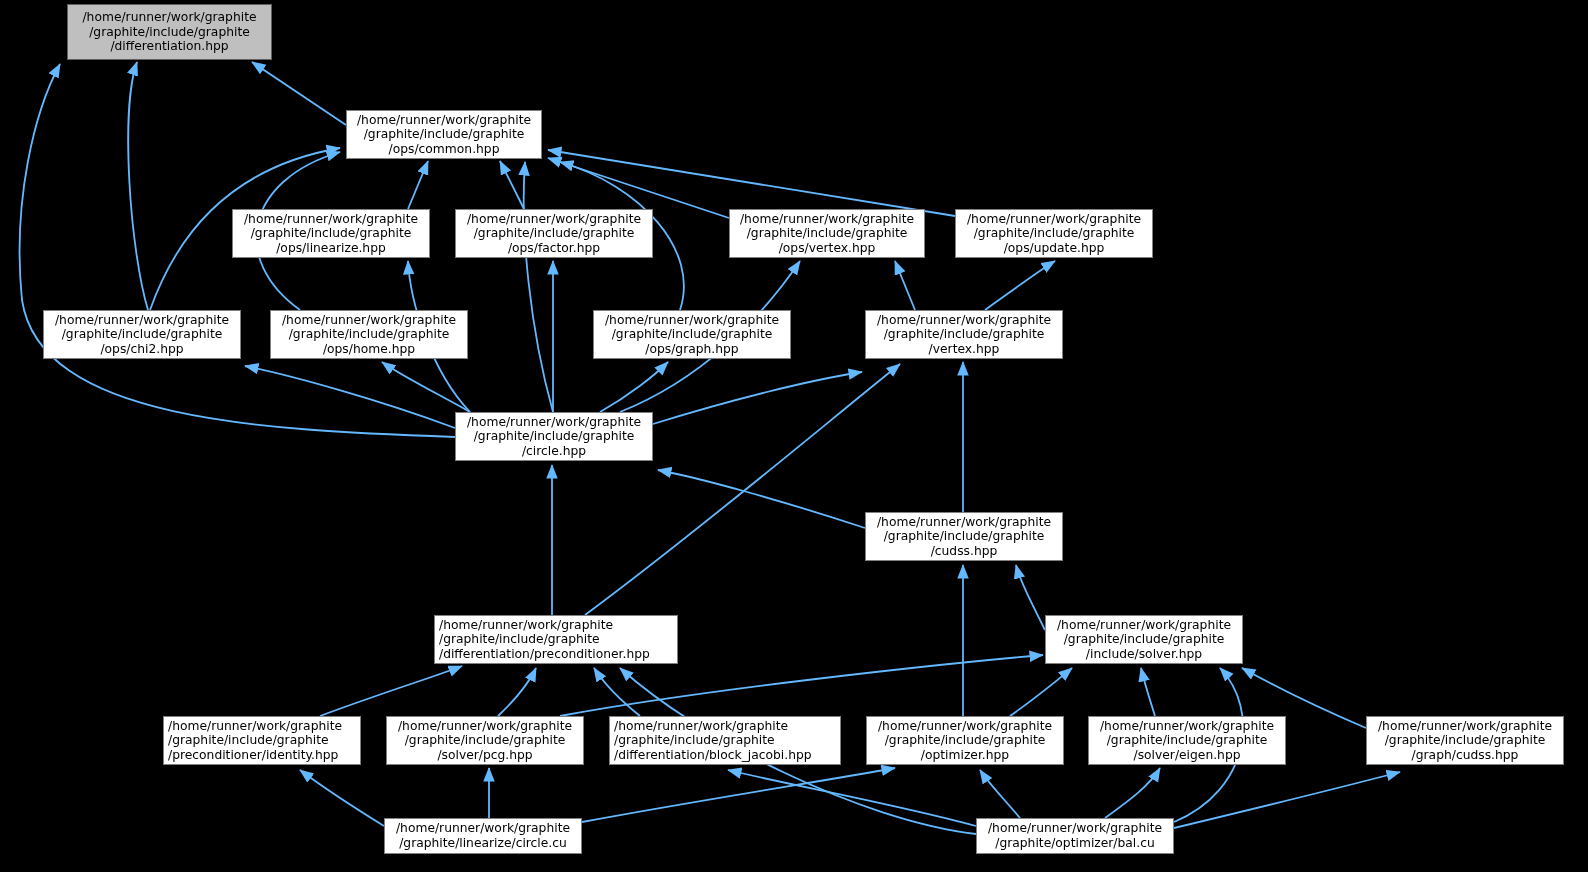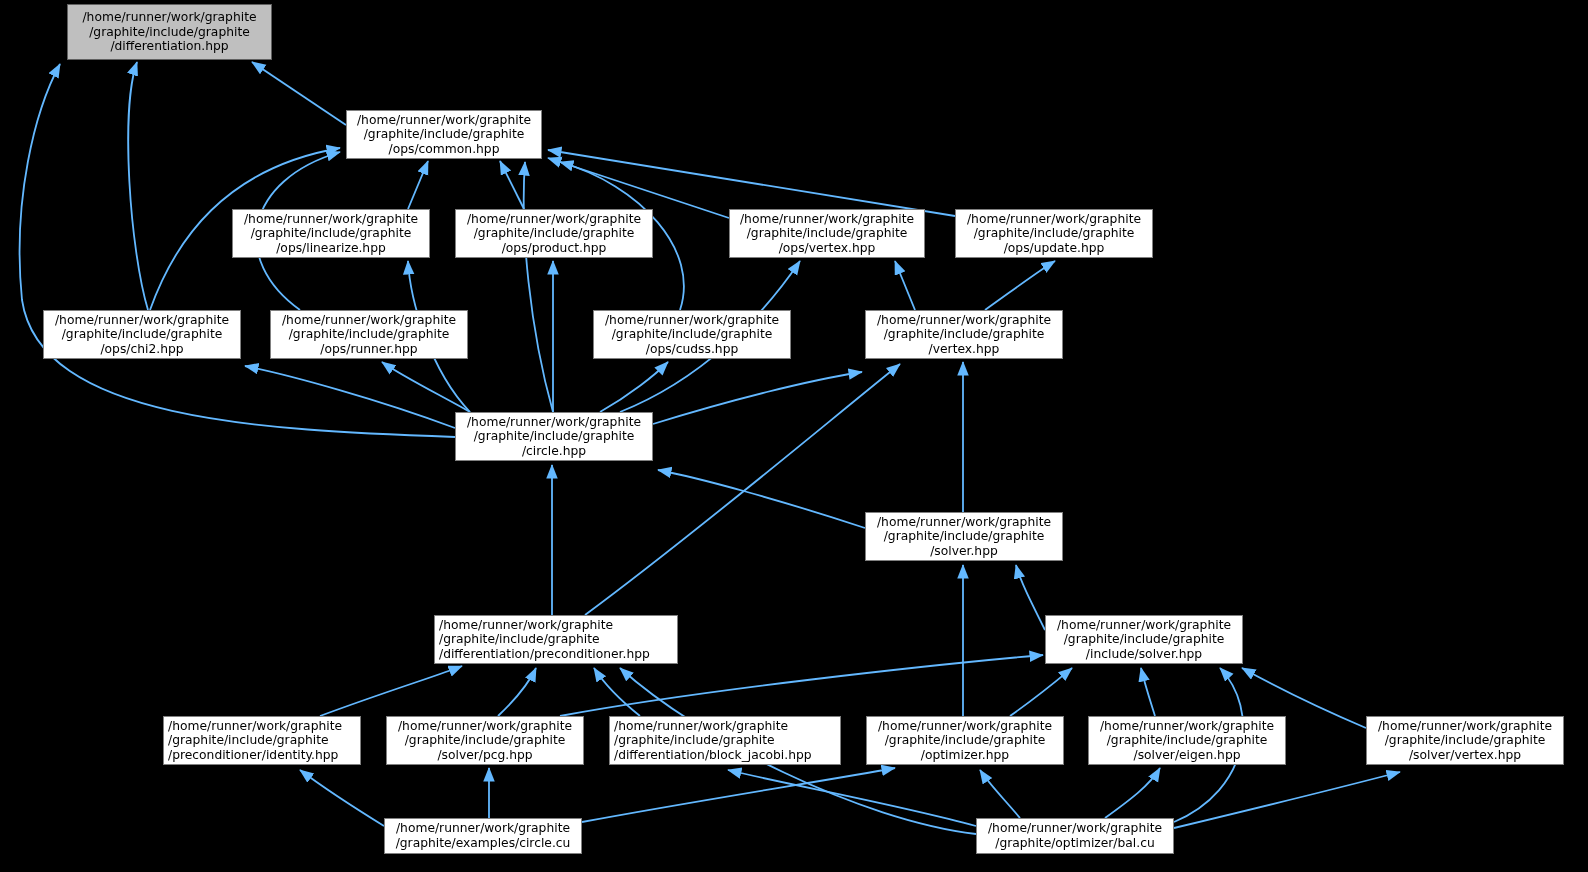--- a/index.html
+++ b/index.html
@@ -68,33 +68,33 @@
         <path d="M 1105,818 C 1130,800 1150,785 1160,768" fill="none" stroke="#63b8ff" stroke-width="1.8" marker-end="url(#arrow)"></path>
         <path d="M 1174,828 C 1270,805 1350,785 1400,772" fill="none" stroke="#63b8ff" stroke-width="1.8" marker-end="url(#arrow)"></path>
         <path d="M 1174,822 C 1250,790 1260,710 1220,668" fill="none" stroke="#63b8ff" stroke-width="1.8" marker-end="url(#arrow)"></path>
         <path d="M 976,834 C 860,820 700,740 620,668" fill="none" stroke="#63b8ff" stroke-width="1.8" marker-end="url(#arrow)"></path>
       </g>
   </svg>
   <div id="node-layer">
       <div class="node hl" style="left: 67px; top: 4px; width: 205px; height: 56px;"><span>/home/runner/work/graphite</span><span>/graphite/include/graphite</span><span>/differentiation.hpp</span></div>
       <div class="node" style="left: 346px; top: 110px; width: 196px; height: 49px;"><span>/home/runner/work/graphite</span><span>/graphite/include/graphite</span><span>/ops/common.hpp</span></div>
       <div class="node" style="left: 232px; top: 209px; width: 198px; height: 49px;"><span>/home/runner/work/graphite</span><span>/graphite/include/graphite</span><span>/ops/linearize.hpp</span></div>
-      <div class="node" style="left: 455px; top: 209px; width: 198px; height: 49px;"><span>/home/runner/work/graphite</span><span>/graphite/include/graphite</span><span>/ops/product.hpp</span></div>
+      <div class="node" style="left: 455px; top: 209px; width: 198px; height: 49px;"><span>/home/runner/work/graphite</span><span>/graphite/include/graphite</span><span>/ops/factor.hpp</span></div>
       <div class="node" style="left: 729px; top: 209px; width: 196px; height: 49px;"><span>/home/runner/work/graphite</span><span>/graphite/include/graphite</span><span>/ops/vertex.hpp</span></div>
       <div class="node" style="left: 955px; top: 209px; width: 198px; height: 49px;"><span>/home/runner/work/graphite</span><span>/graphite/include/graphite</span><span>/ops/update.hpp</span></div>
       <div class="node" style="left: 43px; top: 310px; width: 198px; height: 49px;"><span>/home/runner/work/graphite</span><span>/graphite/include/graphite</span><span>/ops/chi2.hpp</span></div>
-      <div class="node" style="left: 270px; top: 310px; width: 198px; height: 49px;"><span>/home/runner/work/graphite</span><span>/graphite/include/graphite</span><span>/ops/runner.hpp</span></div>
-      <div class="node" style="left: 593px; top: 310px; width: 198px; height: 49px;"><span>/home/runner/work/graphite</span><span>/graphite/include/graphite</span><span>/ops/cudss.hpp</span></div>
+      <div class="node" style="left: 270px; top: 310px; width: 198px; height: 49px;"><span>/home/runner/work/graphite</span><span>/graphite/include/graphite</span><span>/ops/home.hpp</span></div>
+      <div class="node" style="left: 593px; top: 310px; width: 198px; height: 49px;"><span>/home/runner/work/graphite</span><span>/graphite/include/graphite</span><span>/ops/graph.hpp</span></div>
       <div class="node" style="left: 865px; top: 310px; width: 198px; height: 49px;"><span>/home/runner/work/graphite</span><span>/graphite/include/graphite</span><span>/vertex.hpp</span></div>
       <div class="node" style="left: 455px; top: 412px; width: 198px; height: 49px;"><span>/home/runner/work/graphite</span><span>/graphite/include/graphite</span><span>/circle.hpp</span></div>
-      <div class="node" style="left: 865px; top: 512px; width: 198px; height: 49px;"><span>/home/runner/work/graphite</span><span>/graphite/include/graphite</span><span>/solver.hpp</span></div>
+      <div class="node" style="left: 865px; top: 512px; width: 198px; height: 49px;"><span>/home/runner/work/graphite</span><span>/graphite/include/graphite</span><span>/cudss.hpp</span></div>
       <div class="node left" style="left: 434px; top: 615px; width: 244px; height: 49px;"><span>/home/runner/work/graphite</span><span>/graphite/include/graphite</span><span>/differentiation/preconditioner.hpp</span></div>
       <div class="node" style="left: 1045px; top: 615px; width: 198px; height: 49px;"><span>/home/runner/work/graphite</span><span>/graphite/include/graphite</span><span>/include/solver.hpp</span></div>
       <div class="node left" style="left: 163px; top: 716px; width: 198px; height: 49px;"><span>/home/runner/work/graphite</span><span>/graphite/include/graphite</span><span>/preconditioner/identity.hpp</span></div>
       <div class="node" style="left: 386px; top: 716px; width: 198px; height: 49px;"><span>/home/runner/work/graphite</span><span>/graphite/include/graphite</span><span>/solver/pcg.hpp</span></div>
       <div class="node left" style="left: 609px; top: 716px; width: 232px; height: 49px;"><span>/home/runner/work/graphite</span><span>/graphite/include/graphite</span><span>/differentiation/block_jacobi.hpp</span></div>
       <div class="node" style="left: 866px; top: 716px; width: 198px; height: 49px;"><span>/home/runner/work/graphite</span><span>/graphite/include/graphite</span><span>/optimizer.hpp</span></div>
       <div class="node" style="left: 1088px; top: 716px; width: 198px; height: 49px;"><span>/home/runner/work/graphite</span><span>/graphite/include/graphite</span><span>/solver/eigen.hpp</span></div>
-      <div class="node" style="left: 1366px; top: 716px; width: 198px; height: 49px;"><span>/home/runner/work/graphite</span><span>/graphite/include/graphite</span><span>/solver/vertex.hpp</span></div>
-      <div class="node" style="left: 384px; top: 818px; width: 198px; height: 36px;"><span>/home/runner/work/graphite</span><span>/graphite/examples/circle.cu</span></div>
+      <div class="node" style="left: 1366px; top: 716px; width: 198px; height: 49px;"><span>/home/runner/work/graphite</span><span>/graphite/include/graphite</span><span>/graph/cudss.hpp</span></div>
+      <div class="node" style="left: 384px; top: 818px; width: 198px; height: 36px;"><span>/home/runner/work/graphite</span><span>/graphite/linearize/circle.cu</span></div>
       <div class="node" style="left: 976px; top: 818px; width: 198px; height: 36px;"><span>/home/runner/work/graphite</span><span>/graphite/optimizer/bal.cu</span></div>
     </div>
 </div>
 
 </body></html>

